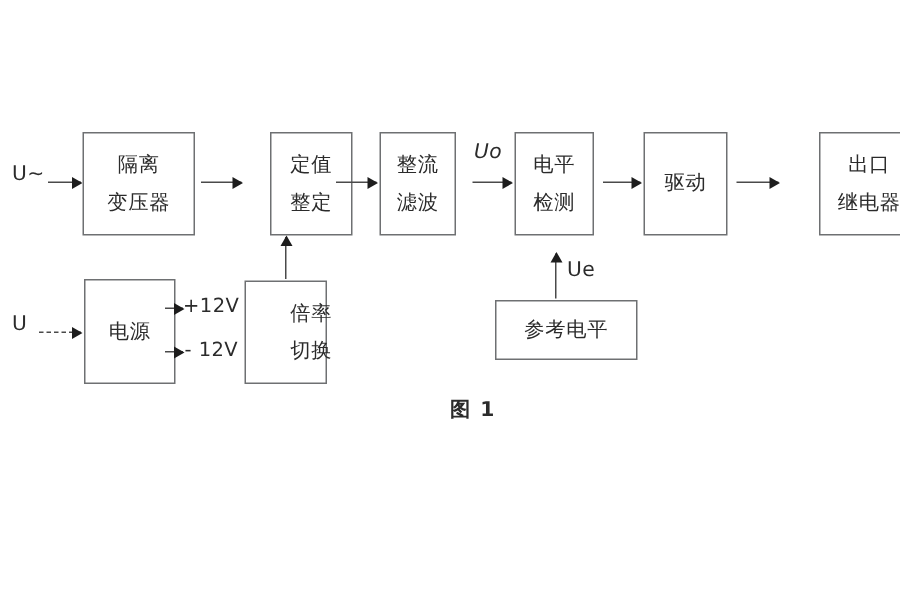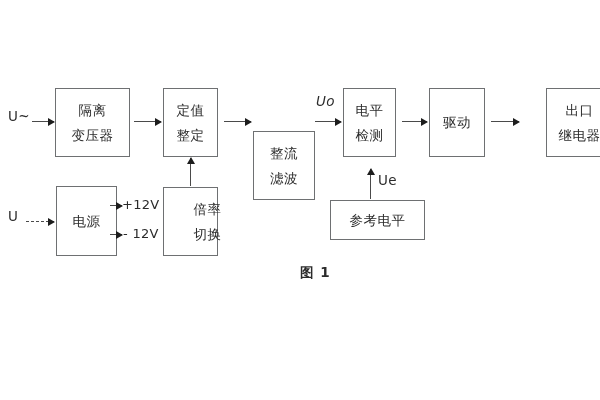--- a/index.html
+++ b/index.html
@@ -102,28 +102,28 @@
   <div class="harr" style="left:32px; top:121px; width:22px;"></div>
 
   <div class="blk" style="left:55px; top:88px; width:75px; height:69px;">
     <div class="ln">隔离</div>
     <div class="ln">变压器</div>
   </div>
 
   <div class="lbl" style="left:150px; top:93px;margin-left:41px;">Ui</div>
   <div class="harr" style="left:134px; top:121px; width:27px;"></div>
 
-  <div class="blk" style="left:163px; top:88px; width:55px; height:69px;">
+  <div class="blk" style="left:180px; top:88px; width:55px; height:69px;">
     <div class="ln">定值</div>
     <div class="ln">整定</div>
   </div>
 
   <div class="harr" style="left:224px; top:121px; width:27px;"></div>
 
-  <div class="blk" style="left:253px; top:88px; width:62px; height:69px;margin-top:43px;">
+  <div class="blk" style="left:253px; top:88px; width:51px; height:69px;">
     <div class="ln">整流</div>
     <div class="ln">滤波</div>
   </div>
 
   <div class="lbl" style="left:316px; top:93px;font-style:italic;">Uo</div>
   <div class="harr" style="left:315px; top:121px; width:26px;"></div>
 
   <div class="blk" style="left:343px; top:88px; width:53px; height:69px;align-items:center;">
     <div class="ln">电平</div>
     <div class="ln">检测</div>

